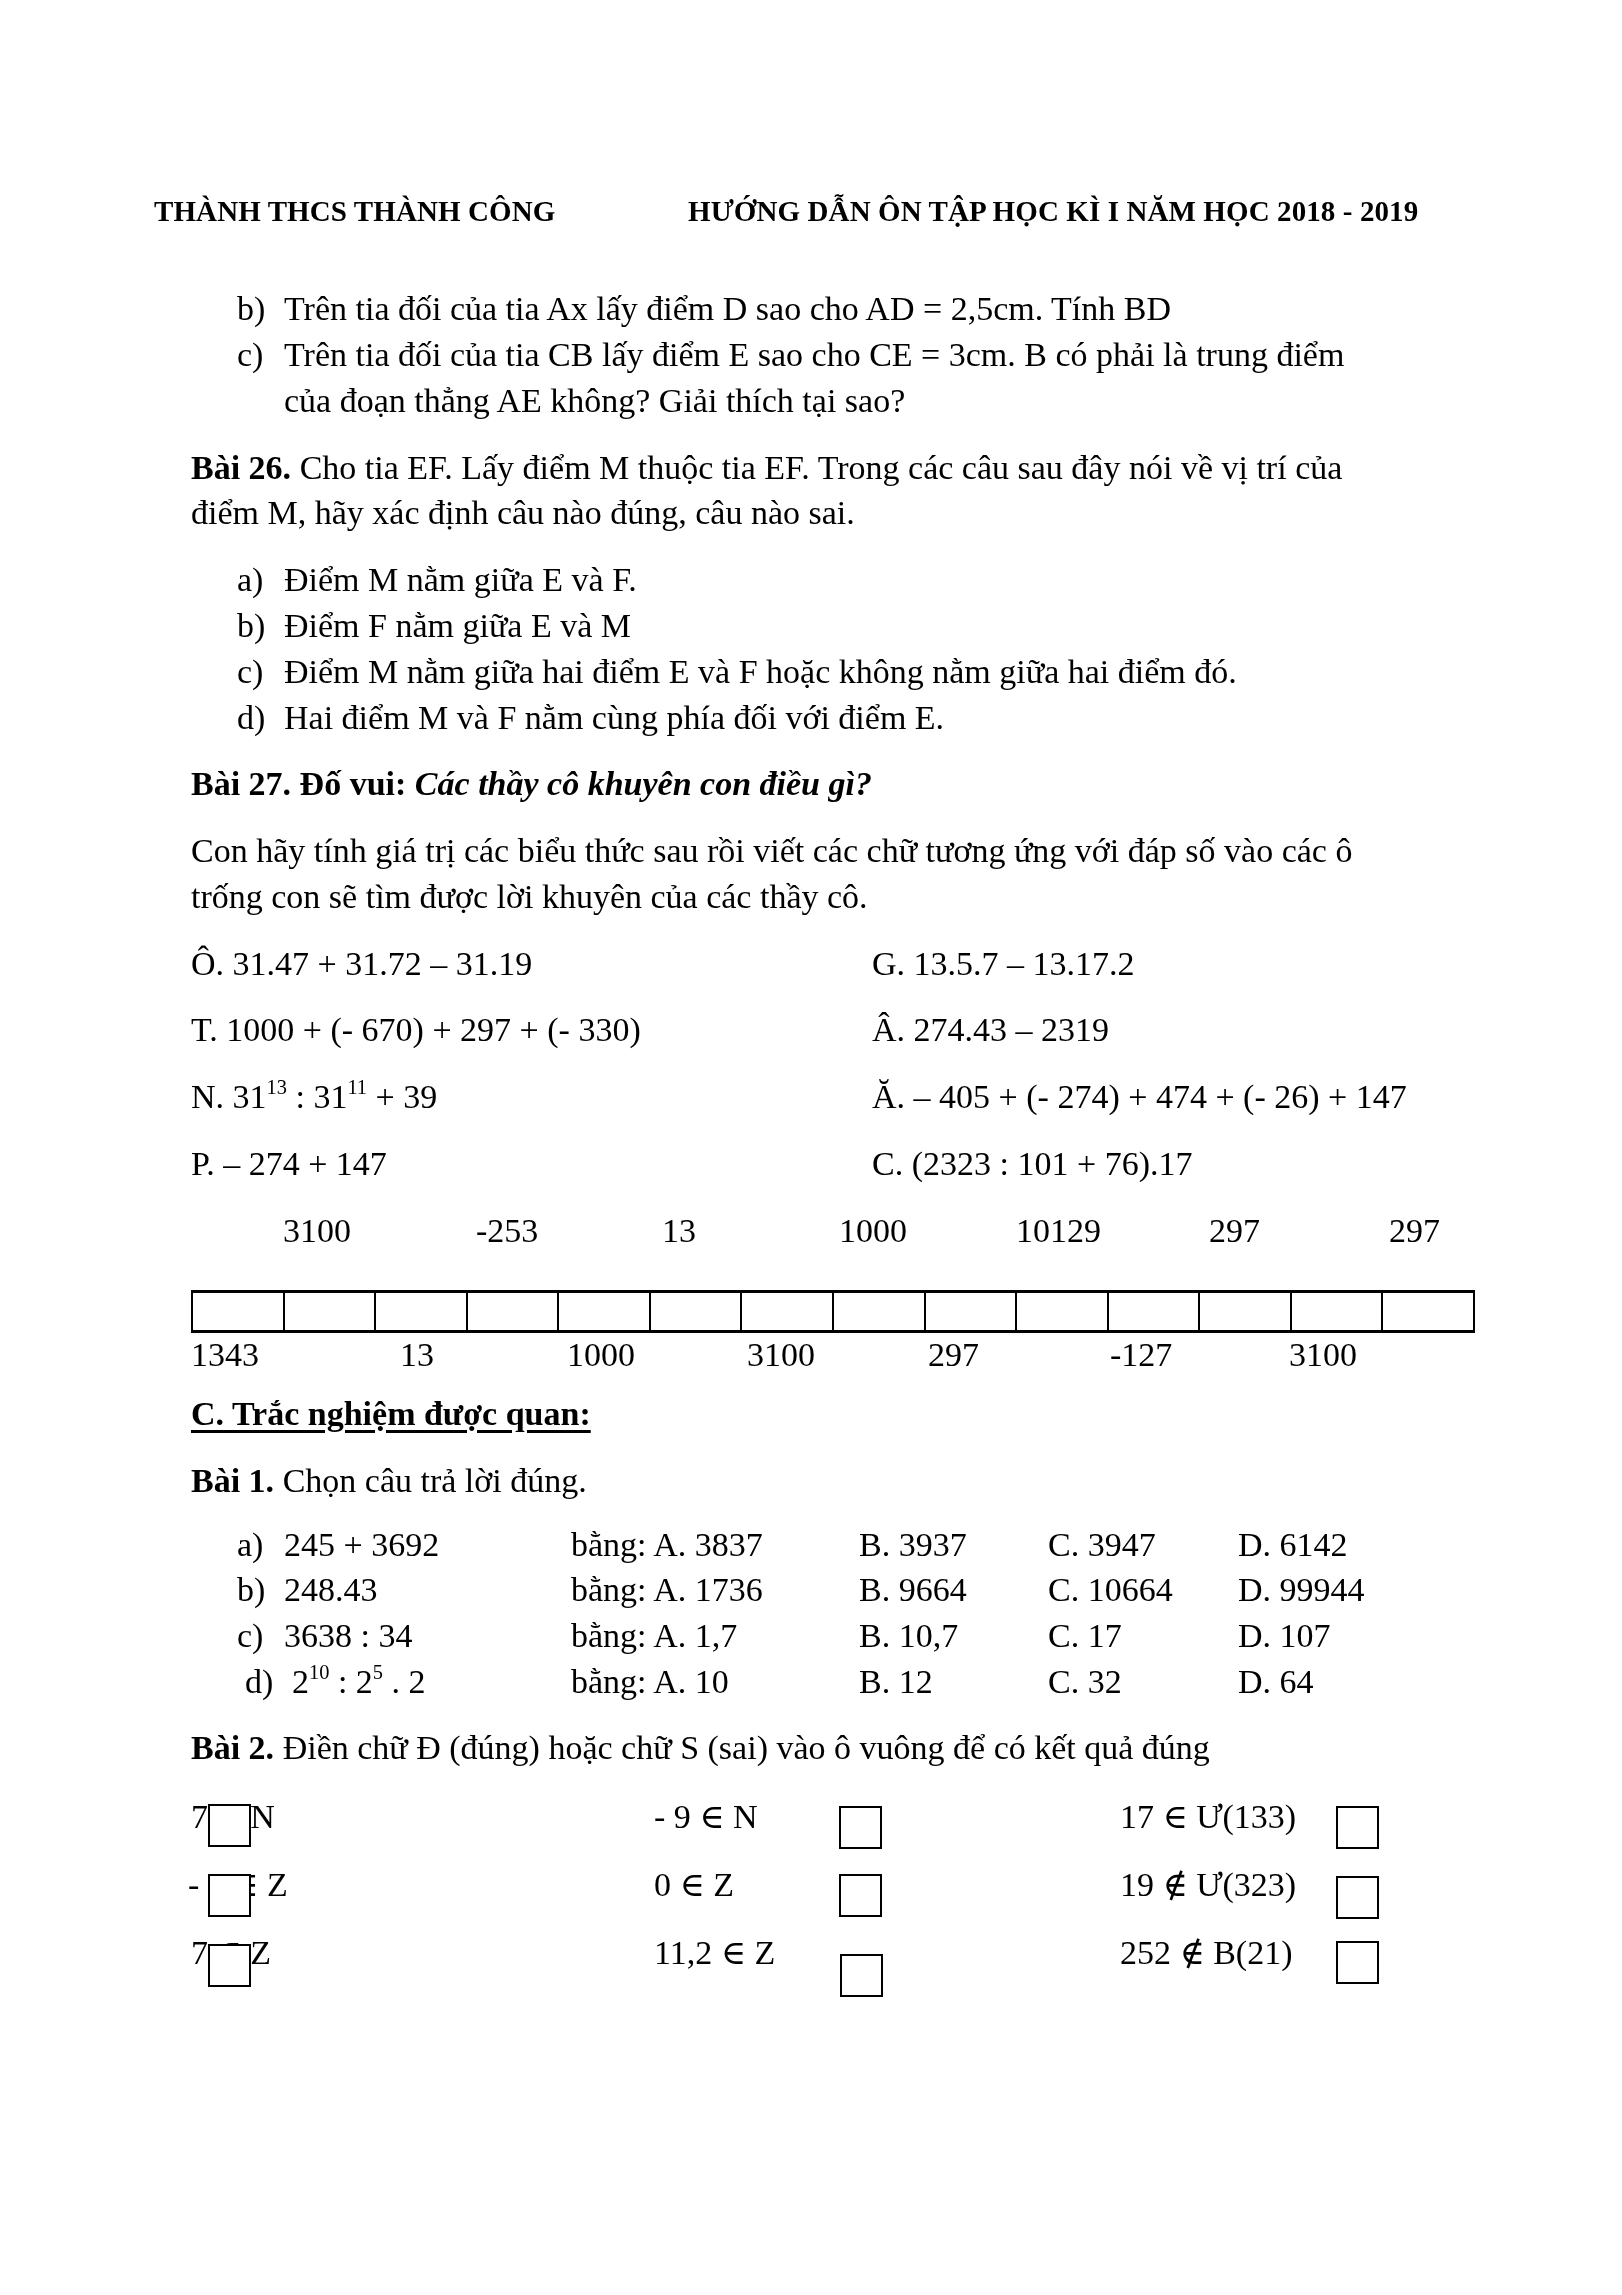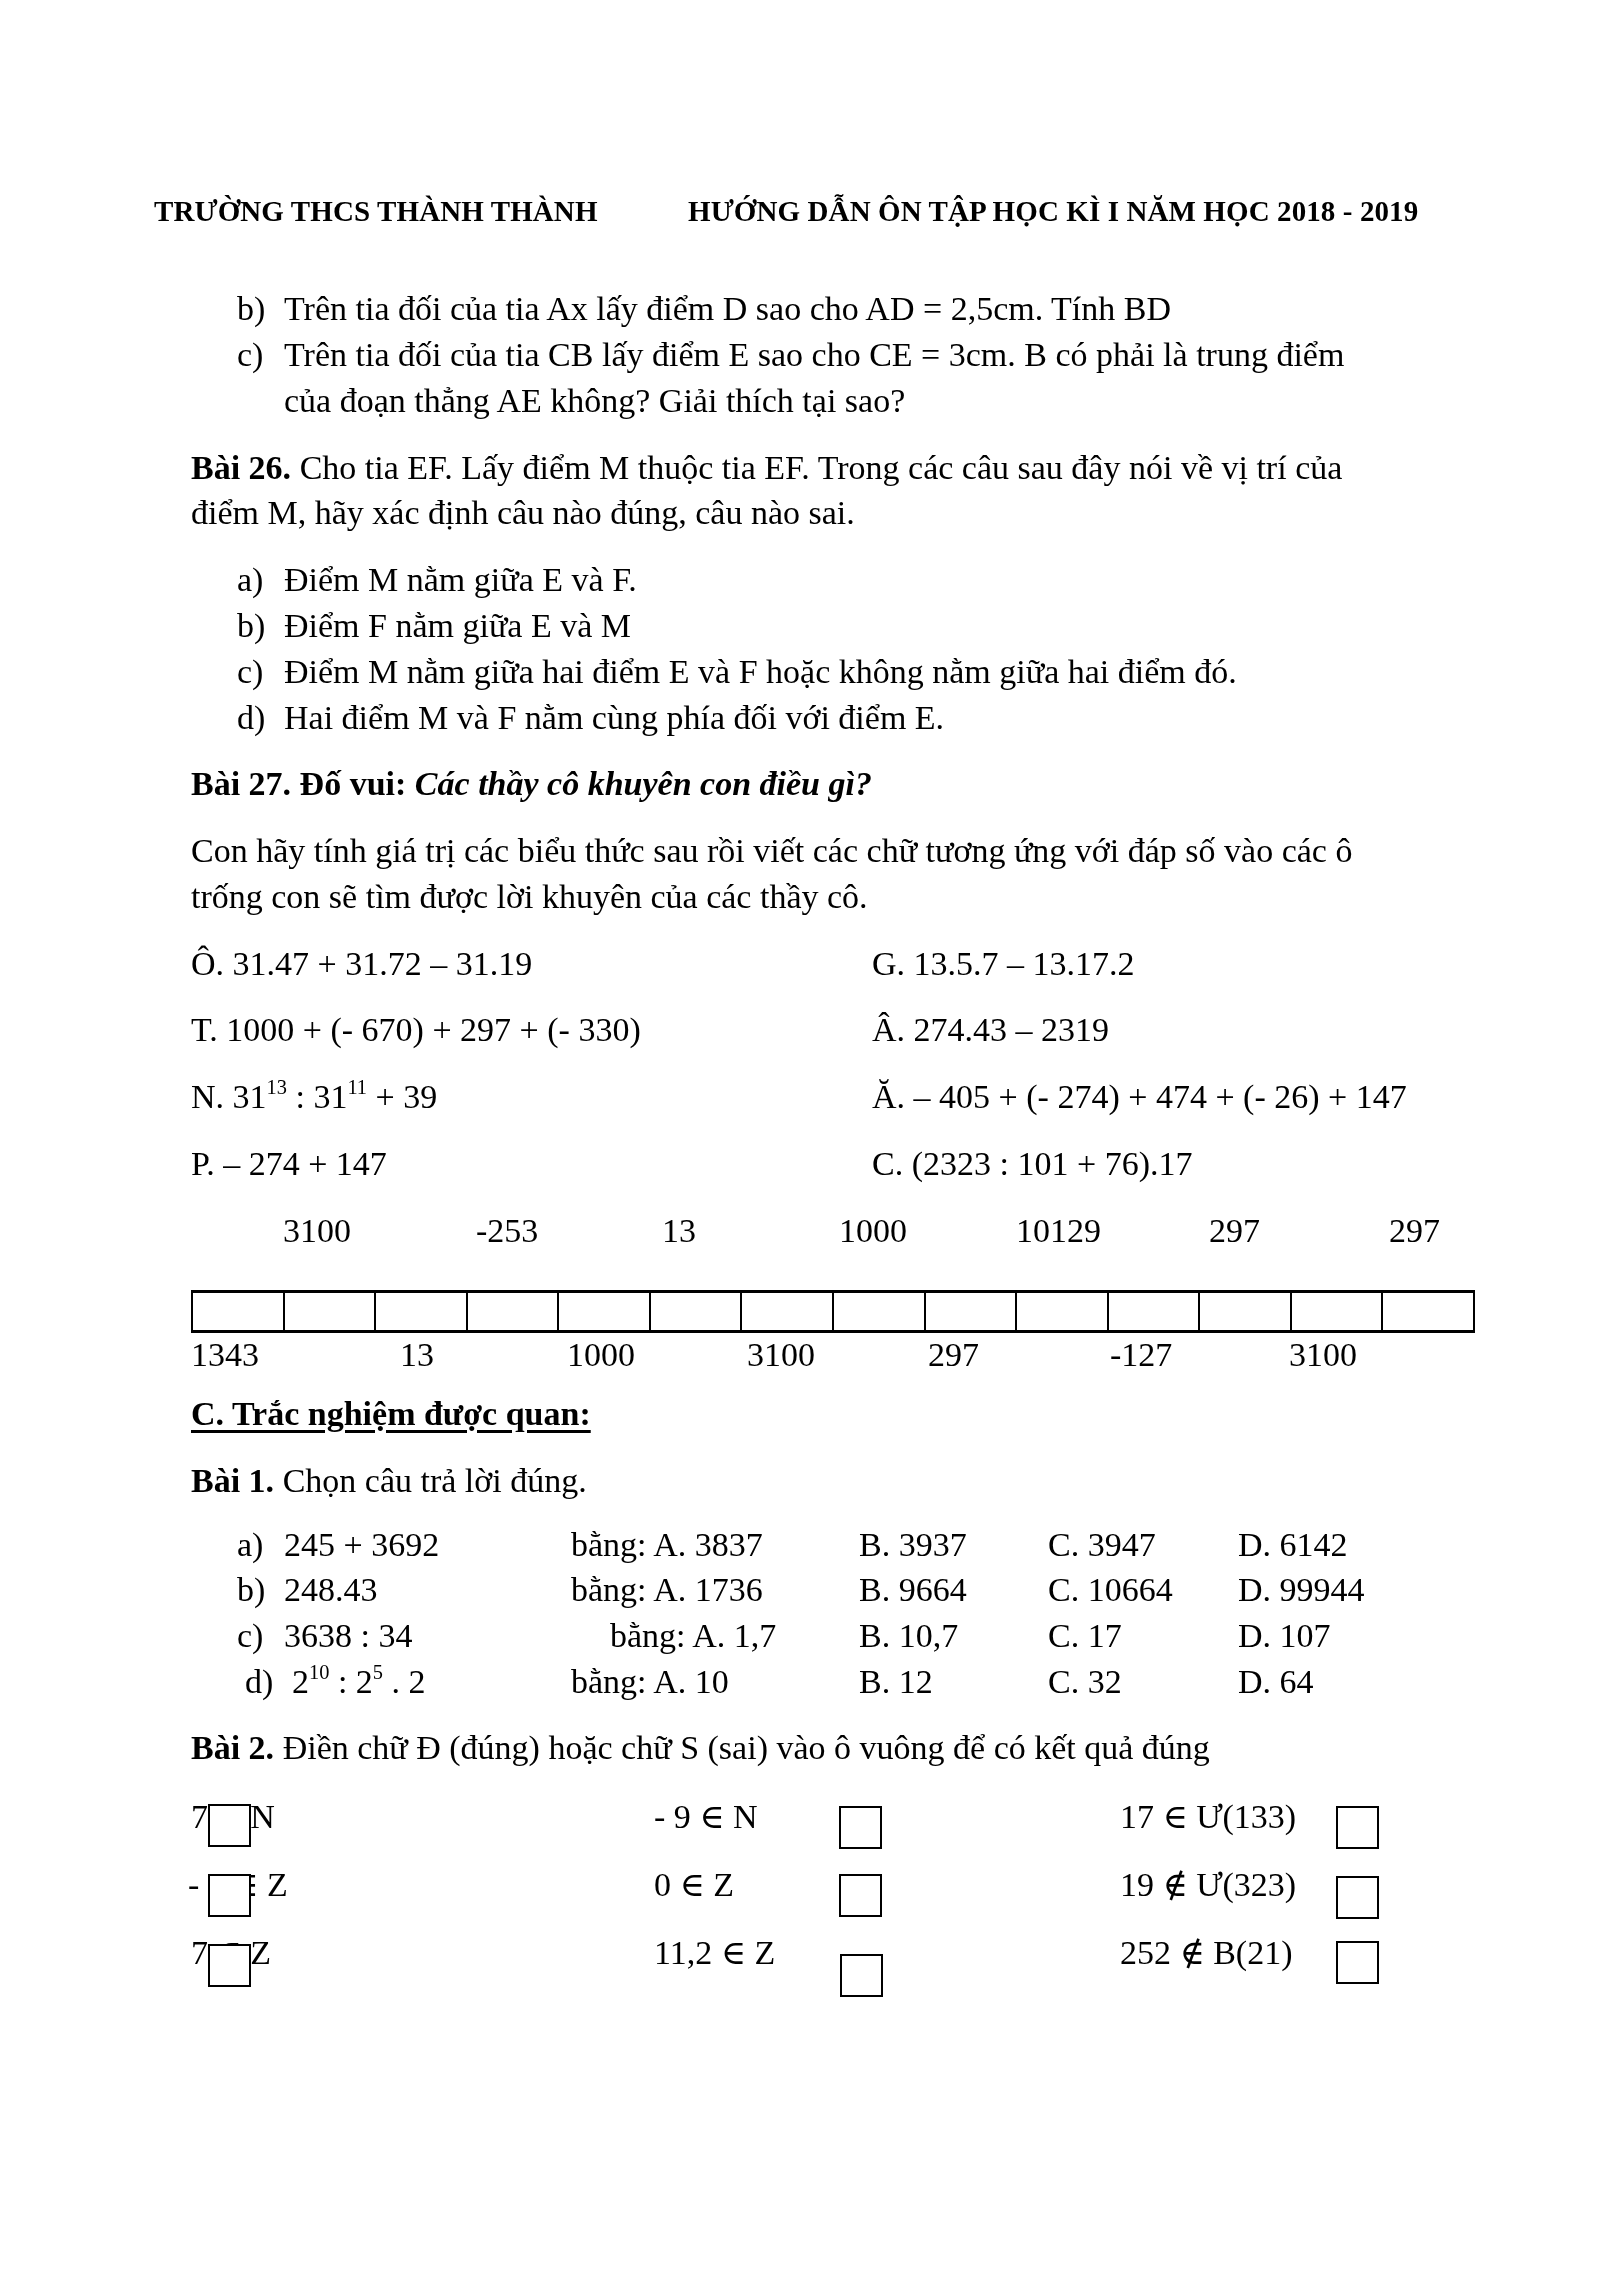--- a/index.html
+++ b/index.html
@@ -25,21 +25,21 @@
   }
   .grid .cell { border-right: 2px solid #000; box-sizing: border-box; }
   .box {
     position: absolute; width: 43px; height: 43px;
     border: 2.6px solid #000; box-sizing: border-box; background: #fff;
   }
 </style>
 </head>
 <body>
 
-<div class="abs header" style="left:154px;">TRƯỜNG THCS THÀNH THÀNH</div>
+<div class="abs header" style="left:154px;">THÀNH THCS THÀNH CÔNG</div>
 <div class="abs header" style="left:688px;">HƯỚNG DẪN ÔN TẬP HỌC KÌ I NĂM HỌC 2018 - 2019</div>
 
 <div class="abs txt" style="left:237px; top:289px;">
   <span class="list-label">b)</span><span>Trên tia đối của tia Ax lấy điểm D sao cho AD = 2,5cm. Tính BD</span>
 </div>
 <div class="abs txt" style="left:237px; top:335px;">
   <span class="list-label">c)</span><span>Trên tia đối của tia CB lấy điểm E sao cho CE = 3cm. B có phải là trung điểm</span>
 </div>
 <div class="abs txt" style="left:284px; top:381px;">của đoạn thẳng AE không? Giải thích tại sao?</div>
 
@@ -148,21 +148,21 @@
 <div class="abs txt" style="left:571px; top:1525px;"><span>bằng:</span> <span>A. 3837</span></div>
 <div class="abs txt" style="left:859px; top:1525px;">B. 3937</div>
 <div class="abs txt" style="left:1048px; top:1525px;">C. 3947</div>
 <div class="abs txt" style="left:1238px; top:1525px;">D. 6142</div>
 
 <div class="abs txt" style="left:571px; top:1570px;"><span>bằng:</span> <span>A. 1736</span></div>
 <div class="abs txt" style="left:859px; top:1570px;">B. 9664</div>
 <div class="abs txt" style="left:1048px; top:1570px;">C. 10664</div>
 <div class="abs txt" style="left:1238px; top:1570px;">D. 99944</div>
 
-<div class="abs txt" style="left:571px; top:1616px;margin-left:39px;"><span>bằng:</span> <span>A. 1,7</span></div>
+<div class="abs txt" style="left:571px; top:1616px;"><span>bằng:</span> <span>A. 1,7</span></div>
 <div class="abs txt" style="left:859px; top:1616px;">B. 10,7</div>
 <div class="abs txt" style="left:1048px; top:1616px;">C. 17</div>
 <div class="abs txt" style="left:1238px; top:1616px;">D. 107</div>
 
 <div class="abs txt" style="left:571px; top:1662px;"><span>bằng:</span> <span>A. 10</span></div>
 <div class="abs txt" style="left:859px; top:1662px;">B. 12</div>
 <div class="abs txt" style="left:1048px; top:1662px;">C. 32</div>
 <div class="abs txt" style="left:1238px; top:1662px;">D. 64</div>
 
 <div class="abs txt" style="left:191px; top:1728px;">

